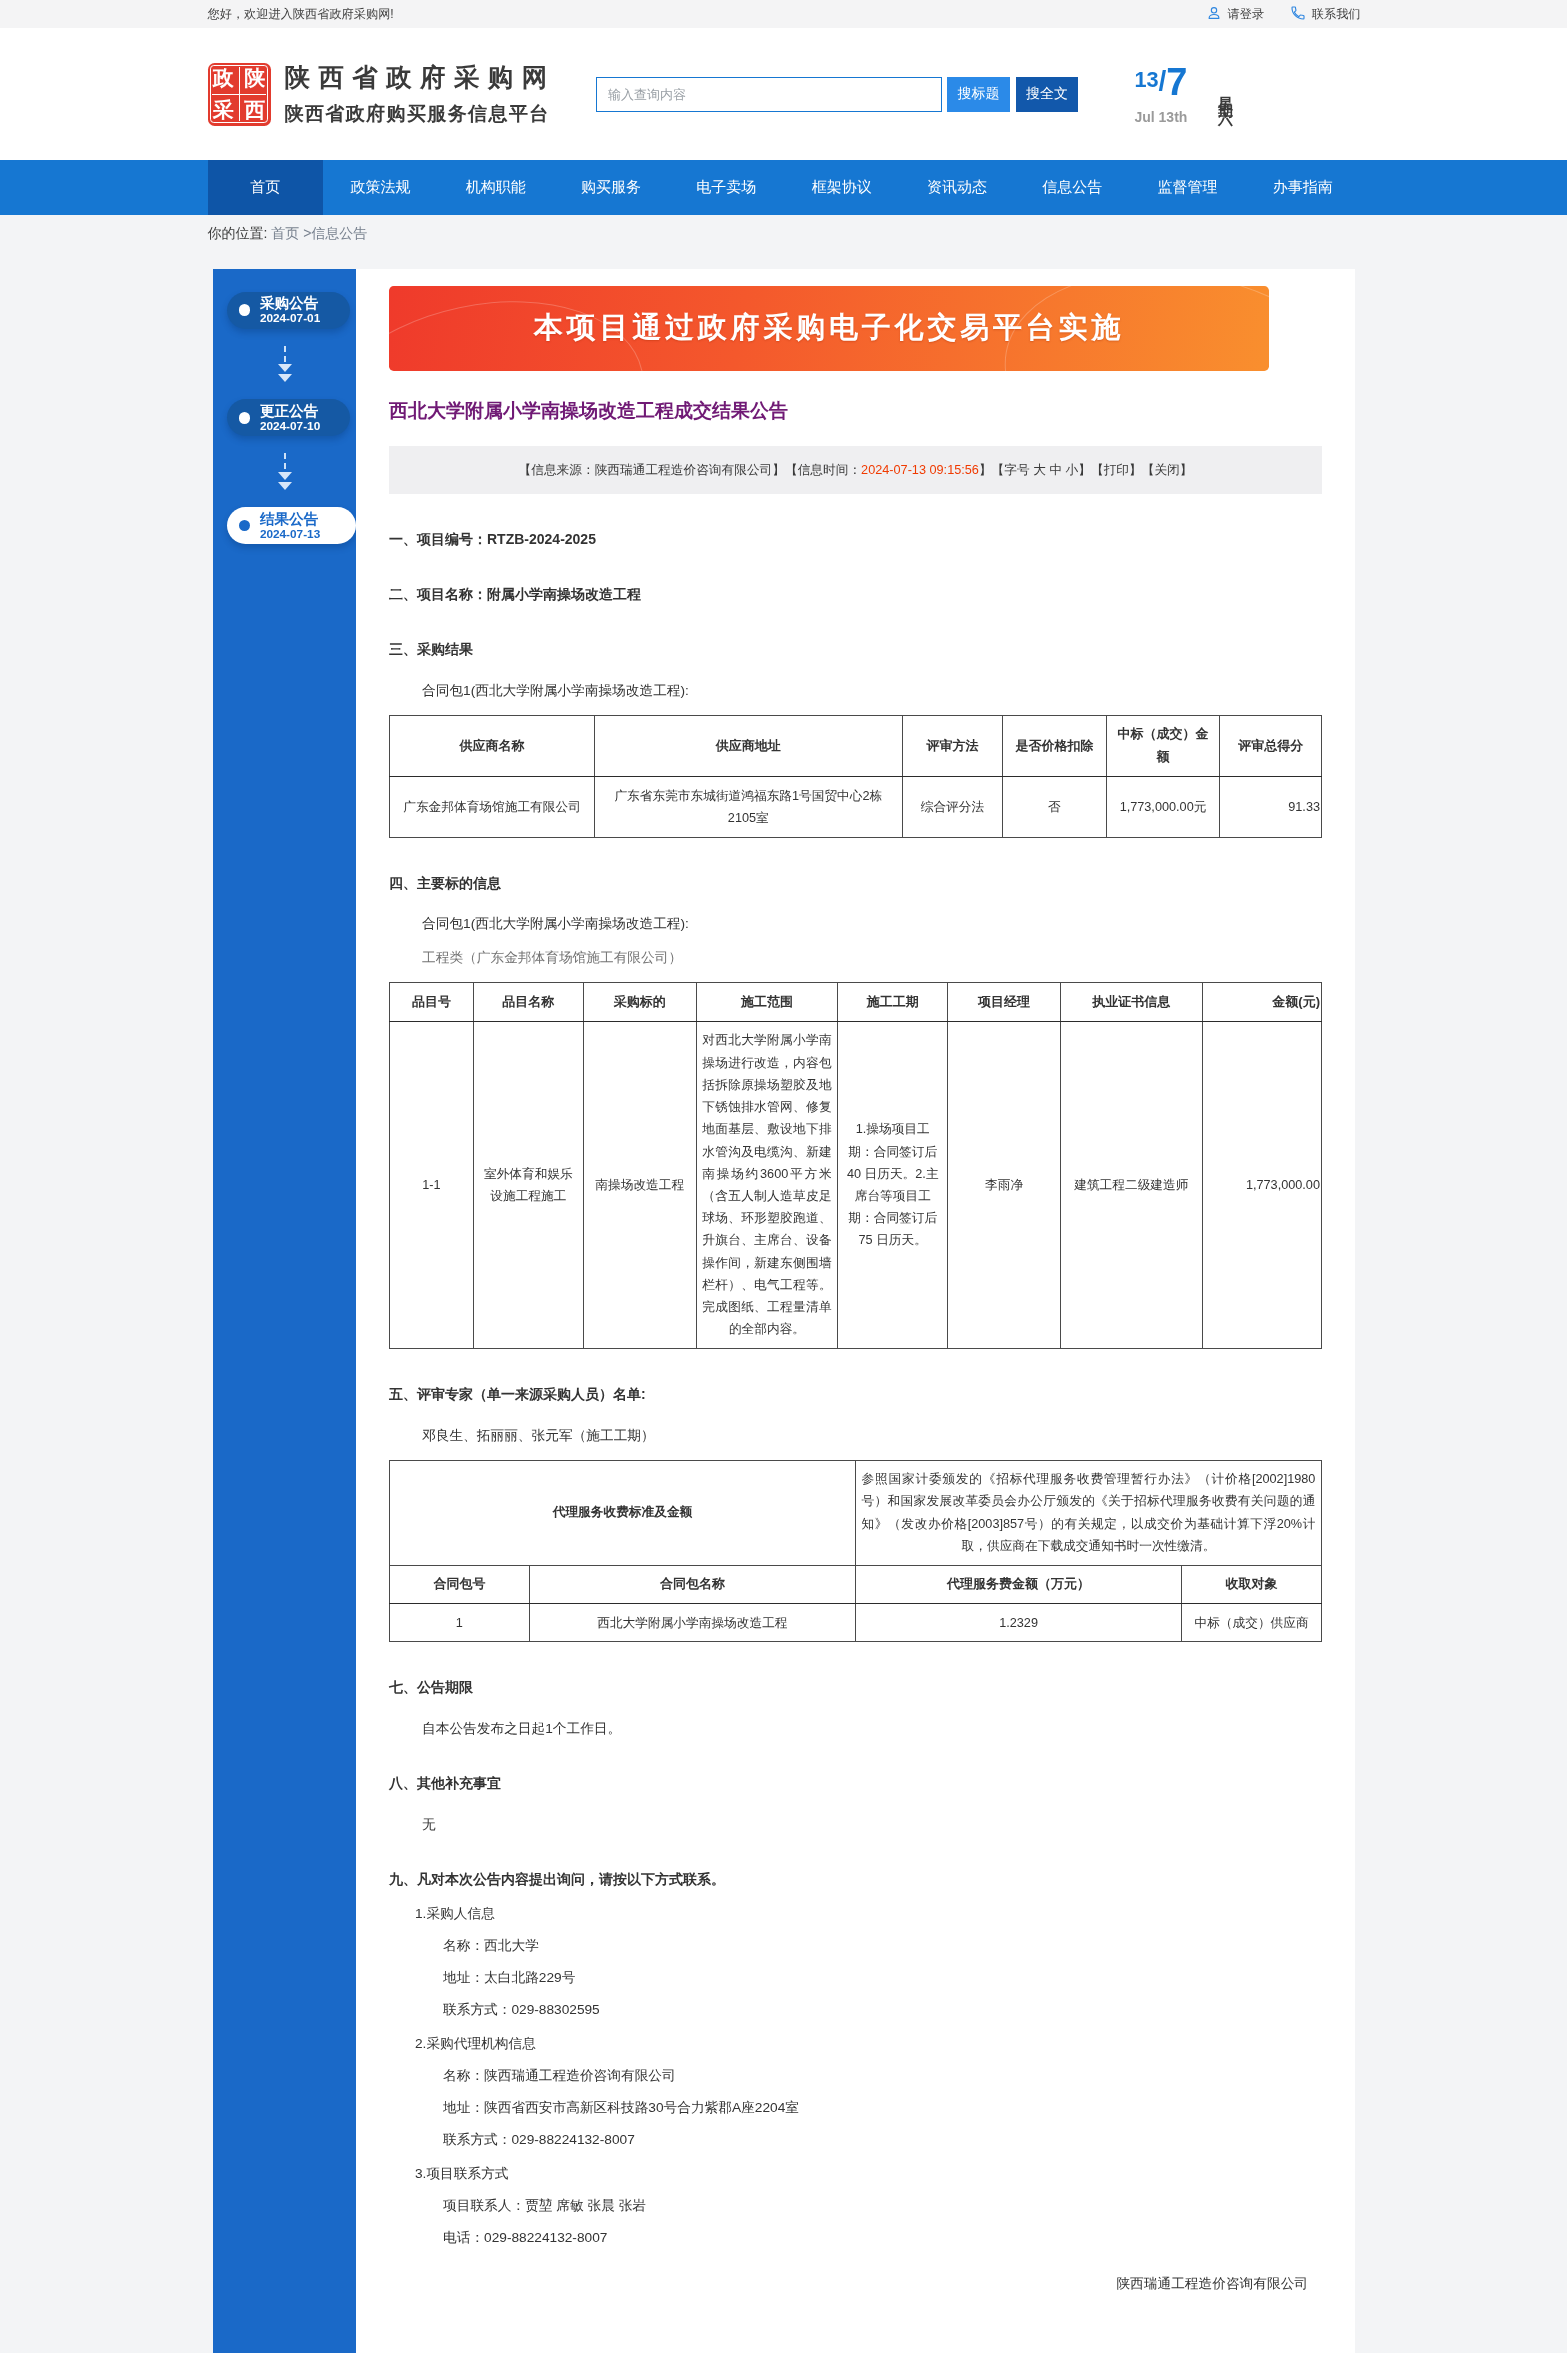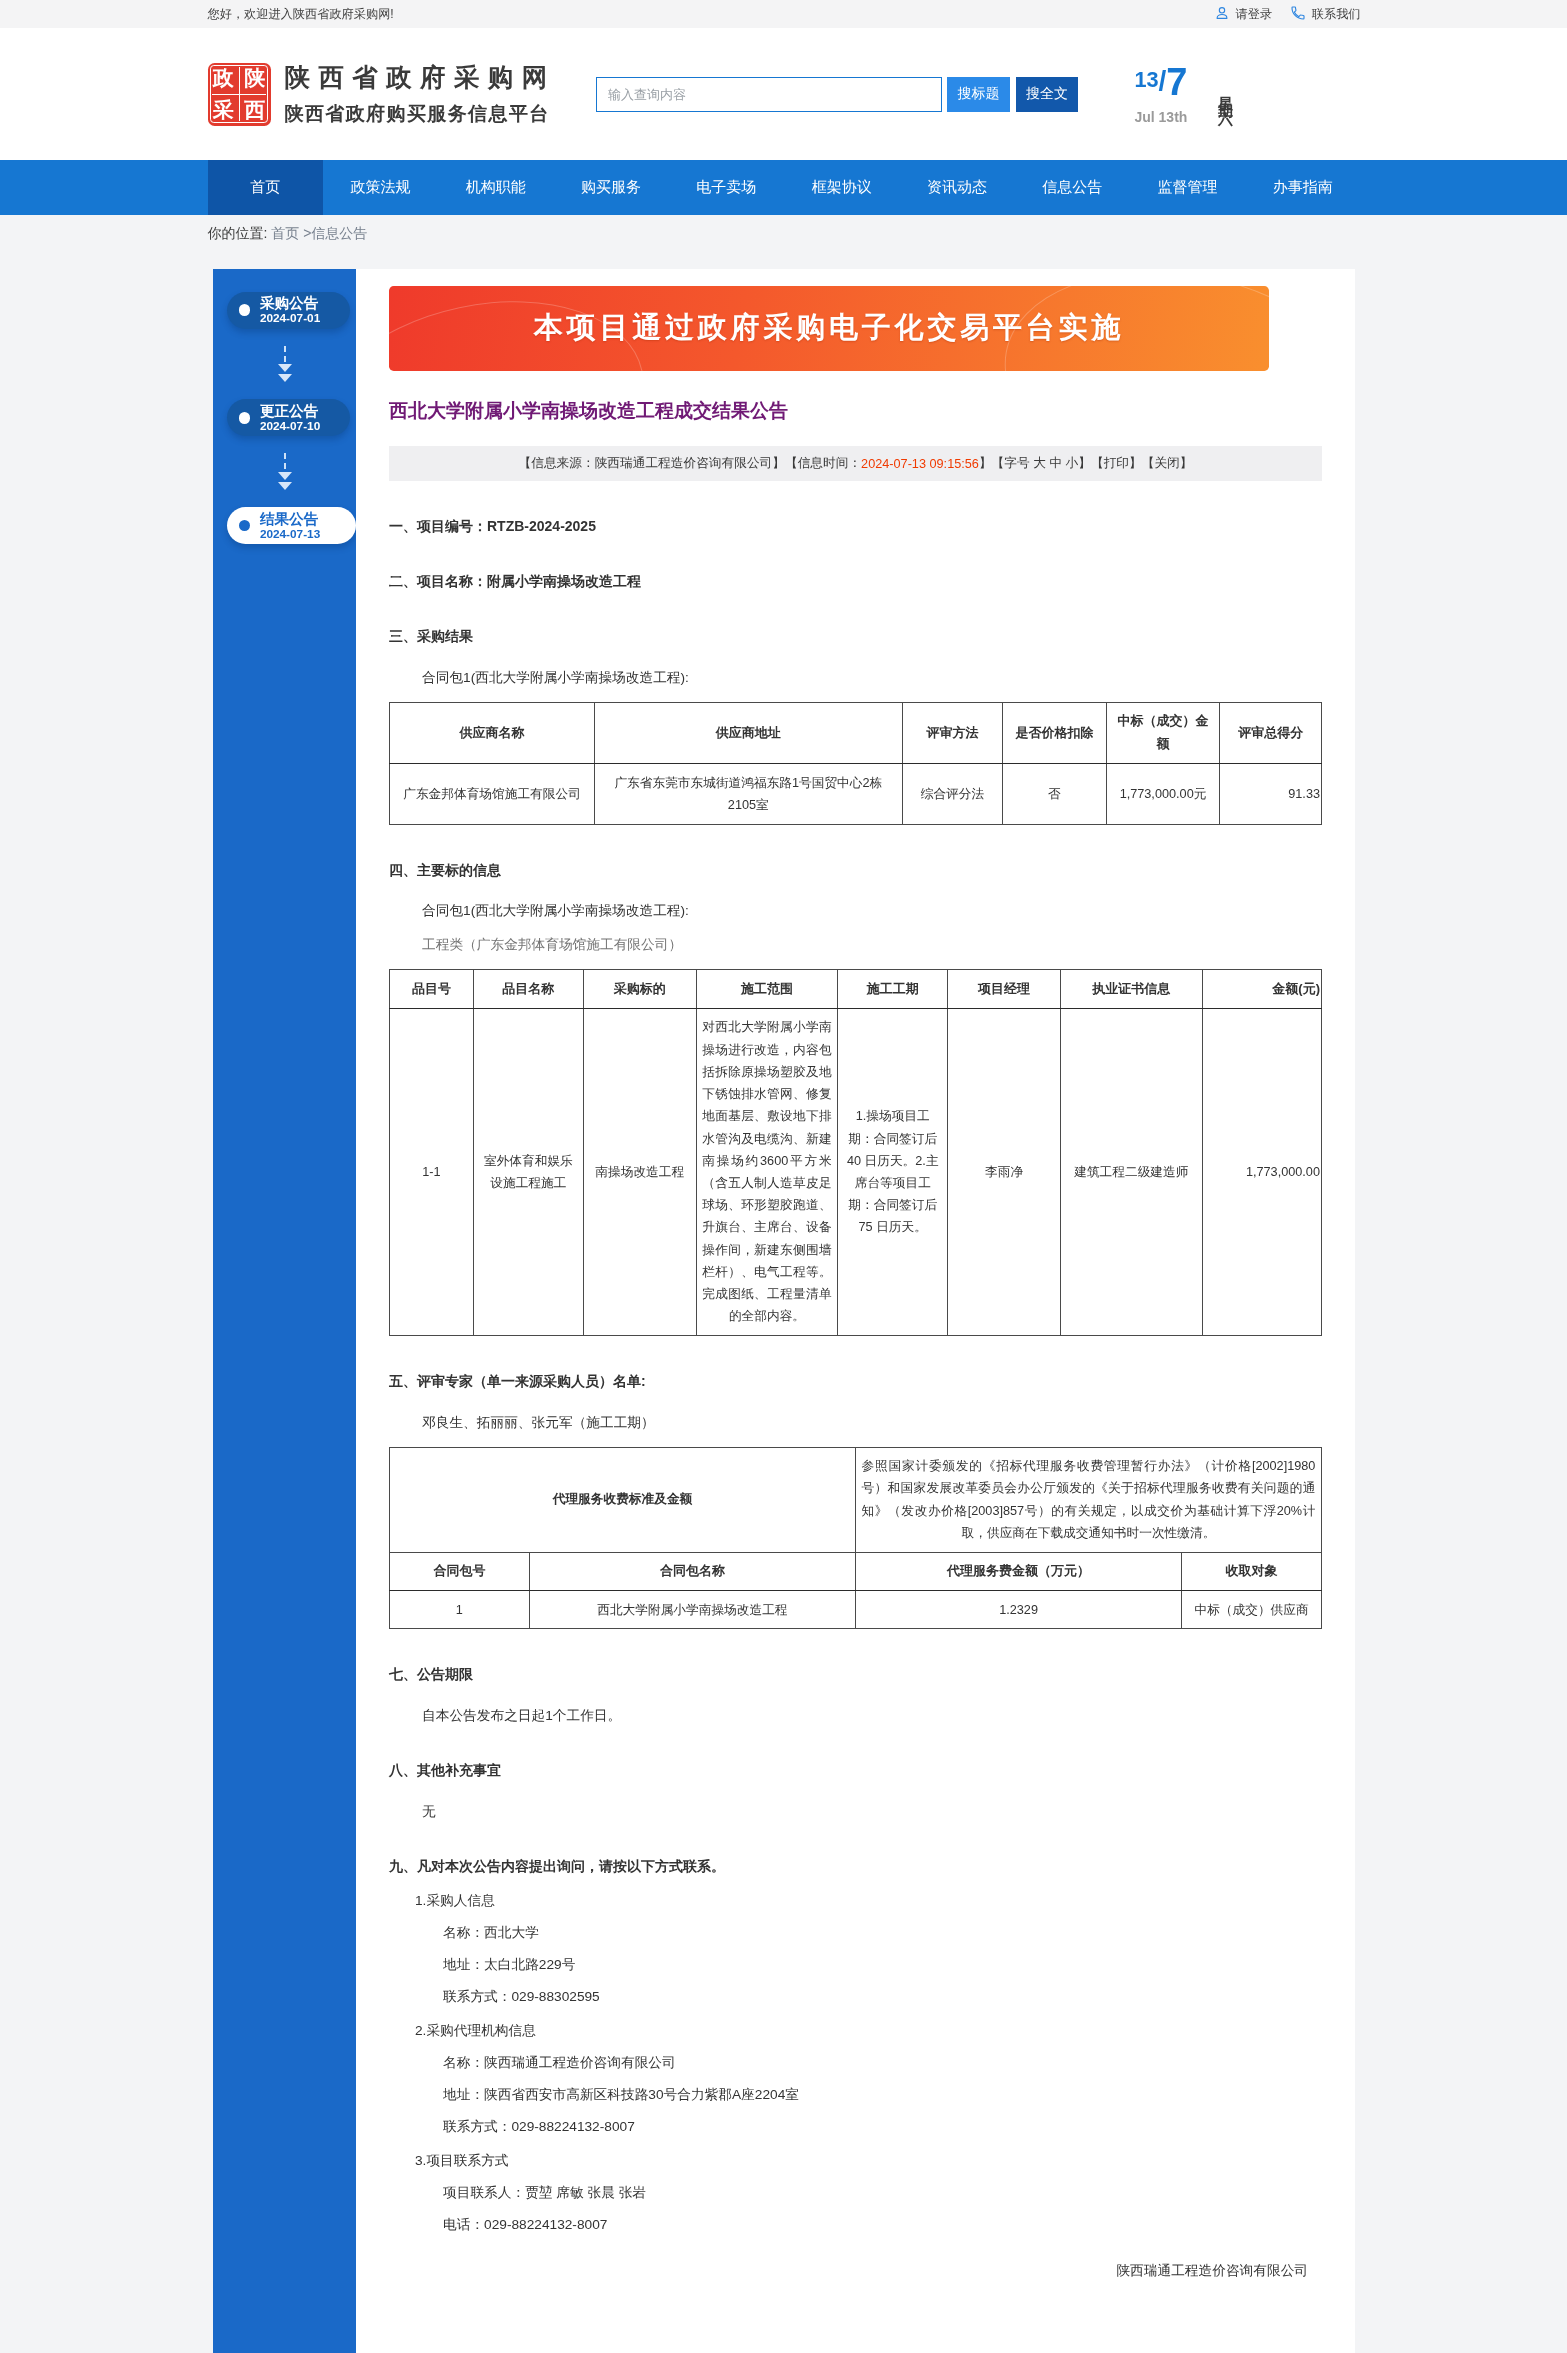--- a/index.html
+++ b/index.html
@@ -4,21 +4,21 @@
 <style>
   * { margin:0; padding:0; box-sizing:border-box; }
   html,body { width:1568px; }
   body { font-family:"Liberation Sans","DejaVu Sans",sans-serif; color:#333; background:#fff; }
   .inner { width:1153px; margin:0 auto; }
 
   
   .topbar { height:28px; background:#f4f4f5; }
   .topbar .inner { height:100%; display:flex; align-items:center; justify-content:space-between; }
   .welcome { font-size:12.2px; color:#404040; }
-  .top-right { display:flex; align-items:center; gap:18px; }
+  .top-right { display:flex; align-items:center; gap:26px; }
   .top-link { display:flex; align-items:center; gap:5.6px; font-size:12.2px; color:#3d3d3d; cursor:pointer; }
   .top-link svg { width:16px; height:16px; }
 
   
   .header { height:132px; background:#fff; }
   .header .inner { height:100%; display:flex; align-items:center; }
   .logo { width:63px; height:63px; background:#e23b2e; border-radius:6.6px; position:relative;
           display:grid; grid-template-columns:1fr 1fr; grid-template-rows:1fr 1fr; flex:0 0 auto; }
   .logo .cell { display:flex; align-items:center; justify-content:center; color:#fff; font-weight:700; font-size:21px; }
   .logo .frame { position:absolute; inset:2.8px; border:1.4px solid #fff; border-radius:3.8px; pointer-events:none; }
@@ -75,21 +75,21 @@
   .banner { width:880px; height:85px; margin-top:16.5px; border-radius:4.7px; position:relative; overflow:hidden;
             background:linear-gradient(100deg,#ef3a2b 0%,#f4582c 40%,#f98f2e 100%);
             display:flex; align-items:center; justify-content:center; }
   .banner::before, .banner::after { content:""; position:absolute; border:1.4px solid rgba(255,255,255,.22); border-radius:50%; }
   .banner::before { width:330px; height:198px; left:-75px; top:19px; transform:rotate(-12deg); }
   .banner::after { width:358px; height:217px; right:-94px; bottom:-122px; transform:rotate(10deg); }
   .banner span { color:#fff; font-size:29px; font-weight:700; letter-spacing:3.8px; text-shadow:0 0.9px 1.9px rgba(160,40,0,.35); z-index:1; }
 
   .art-title { text-align:left; font-size:19px; font-weight:700; color:#701a75; margin-top:27px; }
 
-  .metabar { margin-top:22.6px; background:#efeff1; height:35px; display:flex; align-items:center; justify-content:center; font-size:12.7px; color:#3a3a3a; white-space:nowrap; }
+  .metabar { margin-top:22.6px; background:#efeff1; height:48px; display:flex; align-items:center; justify-content:center; font-size:12.7px; color:#3a3a3a; white-space:nowrap; }
   .metabar .red { color:#f03a00; }
   .metabar .seg { cursor:pointer; }
 
   .sec { font-size:14px; font-weight:700; color:#333; margin-top:37px; }
   .para { font-size:13.7px; color:#333; margin-top:22.6px; margin-left:33px; }
   .para2 { font-size:13.7px; color:#737373; margin-top:16px; margin-left:33px; }
 
   table { border-collapse:collapse; width:100%; table-layout:fixed; }
   .dtable { margin-top:15px; border-top:1.9px solid #2b2b2b; border-bottom:1.9px solid #2b2b2b; }
   .dtable th, .dtable td { border:0.9px solid #4a4a4a; font-size:12.7px; color:#333; text-align:center; vertical-align:middle; padding:7.5px 5.6px; line-height:1.75; }

